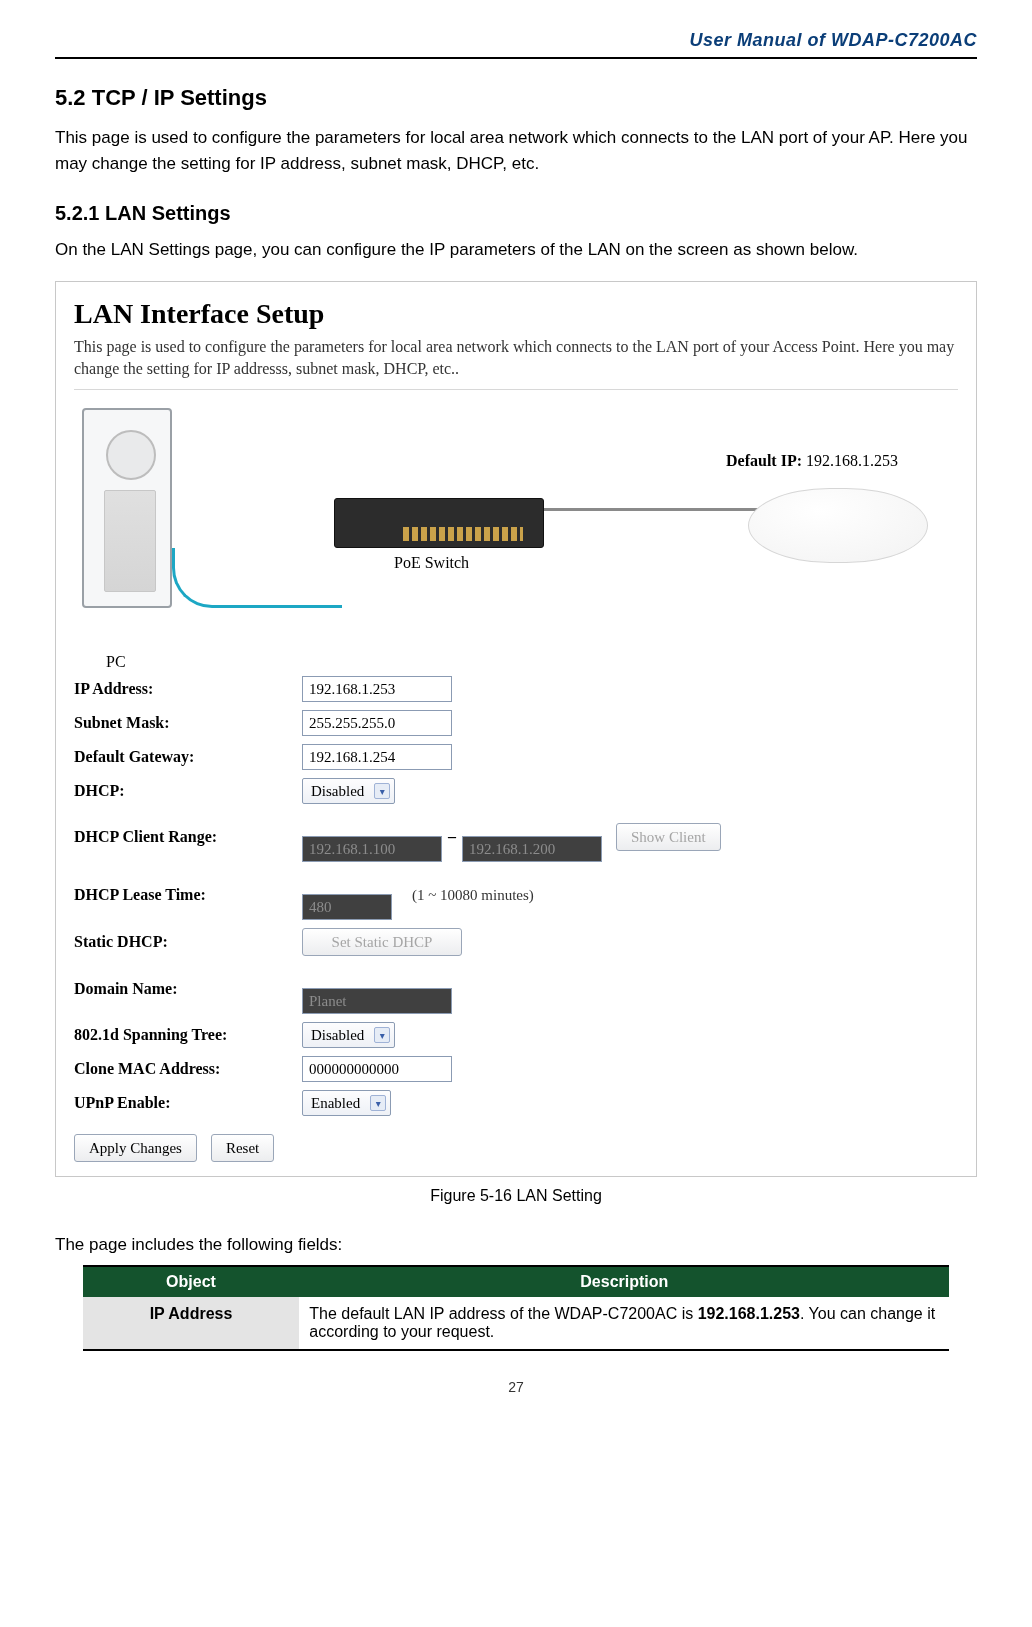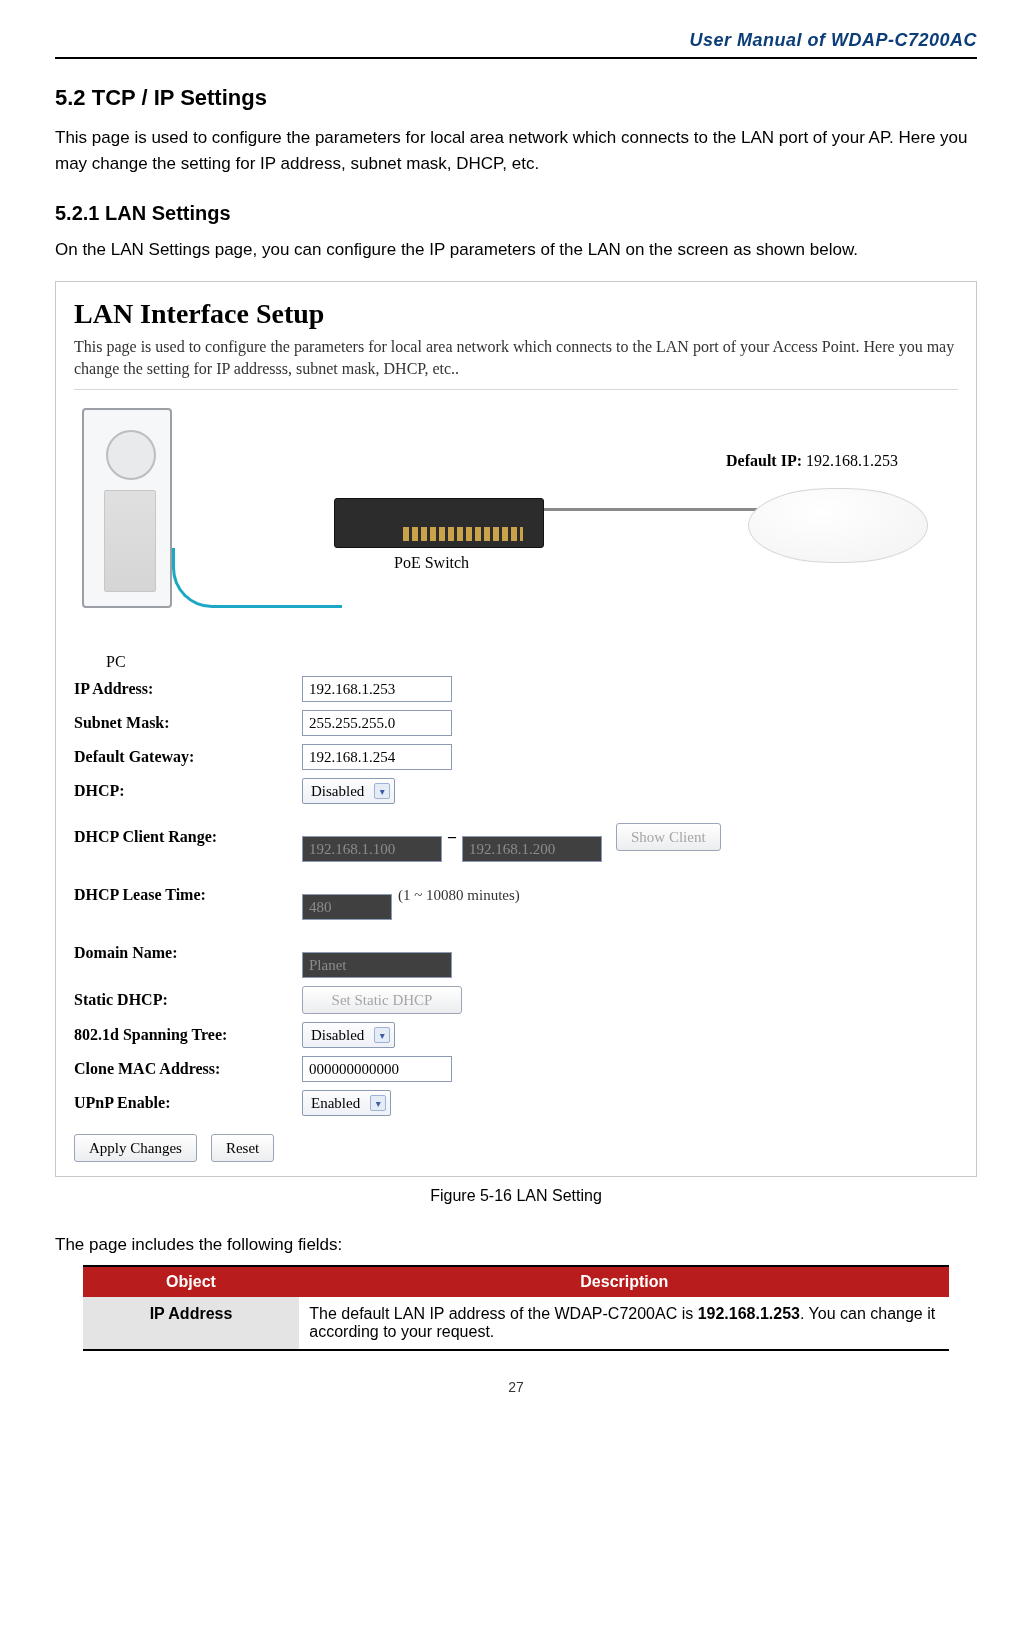--- a/index.html
+++ b/index.html
@@ -128,34 +128,34 @@
     border-radius:2px;
   }
   .btn {
     display:inline-flex; align-items:center; justify-content:center;
     border:1px solid #9aa6b8; background:linear-gradient(#ffffff,#ecedef);
     height:28px; padding:0 14px; font-family:"Times New Roman",serif; font-size:15px;
     border-radius:3px;
   }
   .btn.disabled { color:#a5a5a5; }
   .dash { margin:0 6px; font-weight:bold; }
-  .hint { font-family:"Times New Roman",serif; font-size:15px; color:#333; margin-left:6px;}
+  .hint { font-family:"Times New Roman",serif; font-size:15px; color:#333; margin-left:20px;}
   .btnbar { margin-top:18px; display:flex; gap:14px; }
   .caption {
     text-align:center; font-size:16px; margin:10px 0 30px 0;
   }
   .caption b { font-weight:normal; }
   .fields-intro { font-size:17px; margin:8px 0 10px 0;}
   table.desc {
     border-collapse:collapse; width:94%; margin:0 auto;
     font-size:16px;
     border-top:2px solid #000; border-bottom:2px solid #000;
   }
   table.desc th {
-    background:#b91c1c; color:#fff; font-weight:bold; text-align:center;
+    background:#14532d; color:#fff; font-weight:bold; text-align:center;
     padding:6px 8px;
   }
   table.desc th:first-child { width:25%; }
   table.desc td {
     padding:8px 10px; vertical-align:top;
   }
   table.desc td.obj {
     background:#e4e4e4; font-weight:bold; text-align:center;
   }
   table.desc td.dsc { background:#fff; }
@@ -218,26 +218,26 @@
       <div class="tinput disabled" style="min-width:140px">192.168.1.200</div>
       <span style="width:14px"></span>
       <div class="btn disabled">Show Client</div>
     </div>
     <div class="form-row">
       <div class="form-label">DHCP Lease Time:</div>
       <div class="tinput disabled" style="min-width:90px">480</div>
       <span class="hint">(1 ~ 10080 minutes)</span>
     </div>
     <div class="form-row">
+      <div class="form-label">Static DHCP:</div>
+      <div class="btn disabled" style="min-width:160px">Set Static DHCP</div>
+    </div>
+    <div class="form-row">
       <div class="form-label">Domain Name:</div>
       <div class="tinput disabled">Planet</div>
-    </div>
-    <div class="form-row">
-      <div class="form-label">Static DHCP:</div>
-      <div class="btn disabled" style="min-width:160px">Set Static DHCP</div>
     </div>
     <div class="form-row">
       <div class="form-label">802.1d Spanning Tree:</div>
       <div class="tselect">
         <span>Disabled</span>
         <span class="sel-arrow">▾</span>
       </div>
     </div>
     <div class="form-row">
       <div class="form-label">Clone MAC Address:</div>

